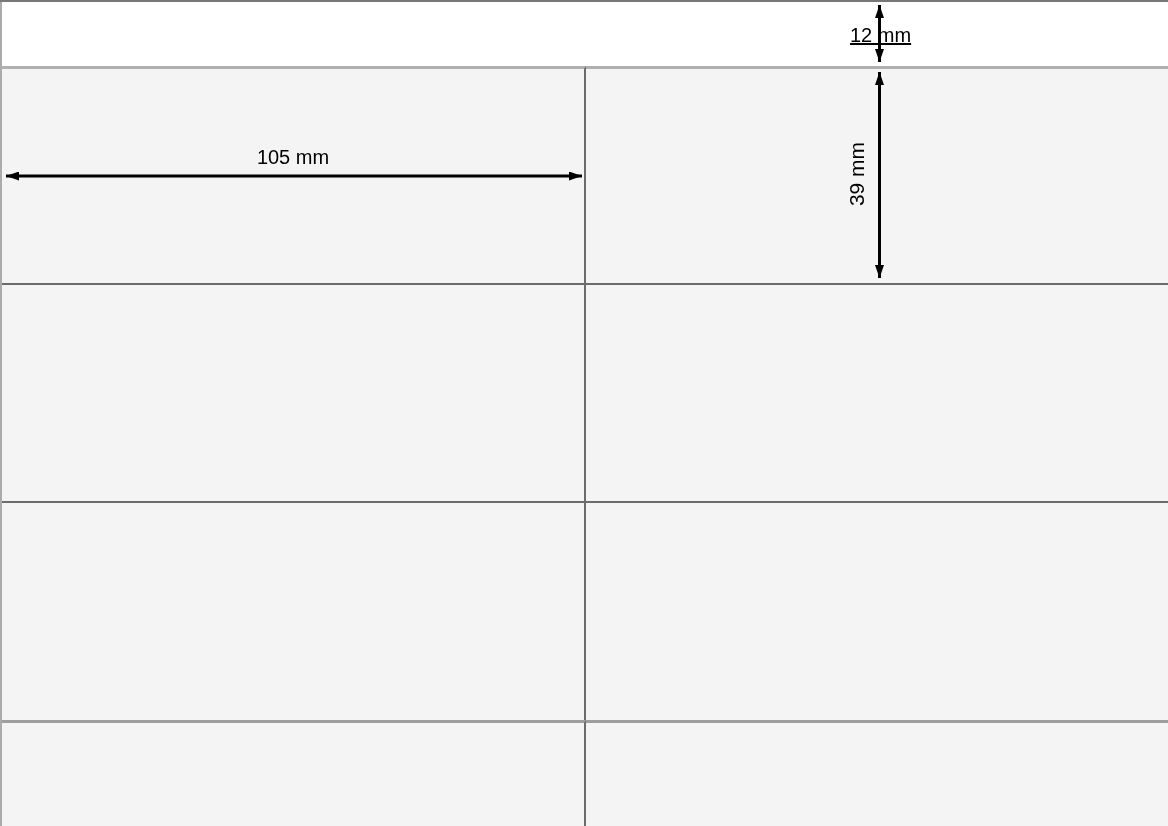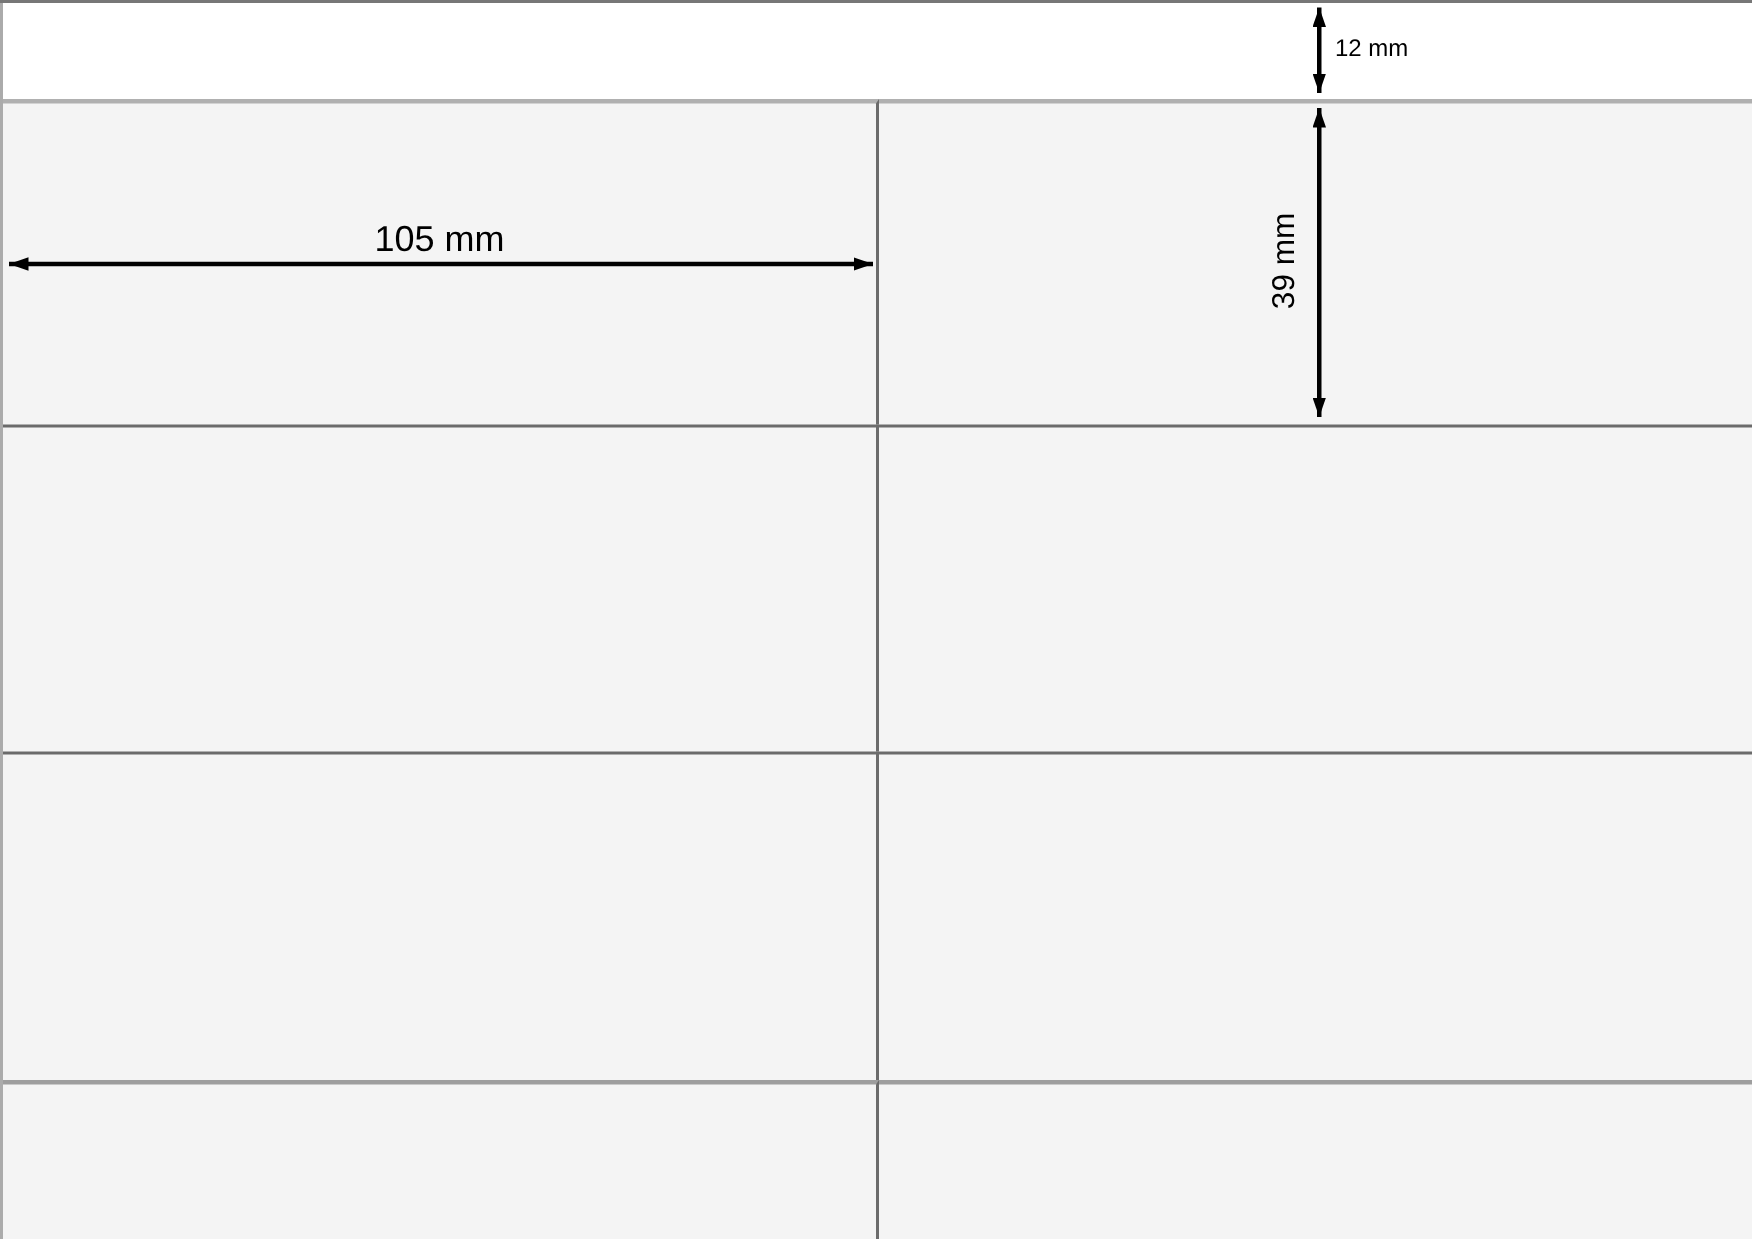--- a/index.html
+++ b/index.html
@@ -41,24 +41,24 @@
   .c0 { border-right:2px solid #6b6b6b; }
   .arrow-layer {
     position:absolute; top:0; left:0;
     width:1168px; height:826px;
     z-index:10; pointer-events:none;
   }
   .dim-label {
     position:absolute; z-index:11;
     color:#000000; line-height:1.15; white-space:nowrap;
   }
-  .dim-label-top-margin { left:890px; top:24px; font-size:16px; }
+  .dim-label-top-margin { left:850px; top:24px; font-size:20px;text-decoration:underline; }
   .dim-label-width {
     left:0; top:146px; width:586px;
-    text-align:center; font-size:24px;
+    text-align:center; font-size:20px;
   }
   .dim-label-height {
     left:857px; top:174px; font-size:21px;
     transform:translate(-50%,-50%) rotate(-90deg);
   }
 </style>
 </head>
 <body>
 
 <div class="sheet">

